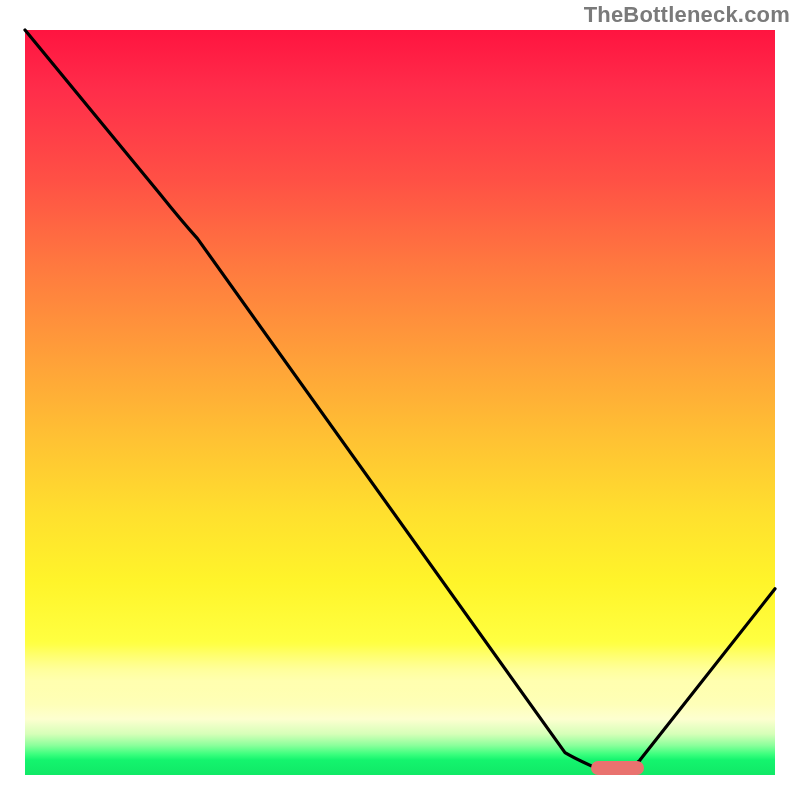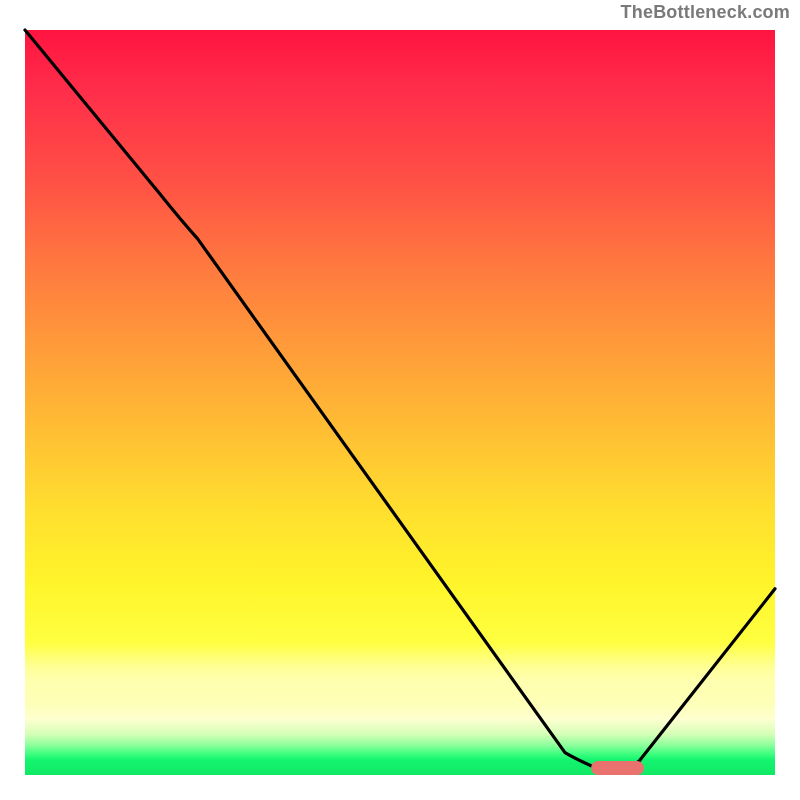--- a/index.html
+++ b/index.html
@@ -12,21 +12,21 @@
   }
   .wrap {
     position: relative;
     width: 800px;
     height: 800px;
   }
   .attribution {
     position: absolute;
     top: 2px;
     right: 10px;
-    font-size: 18px;
+    font-size: 22px;
     font-weight: 600;
     color: #7a7a7a;
     letter-spacing: 0.2px;
   }
   .plot-area {
     position: absolute;
     left: 25px;
     top: 30px;
     width: 750px;
     height: 745px;

